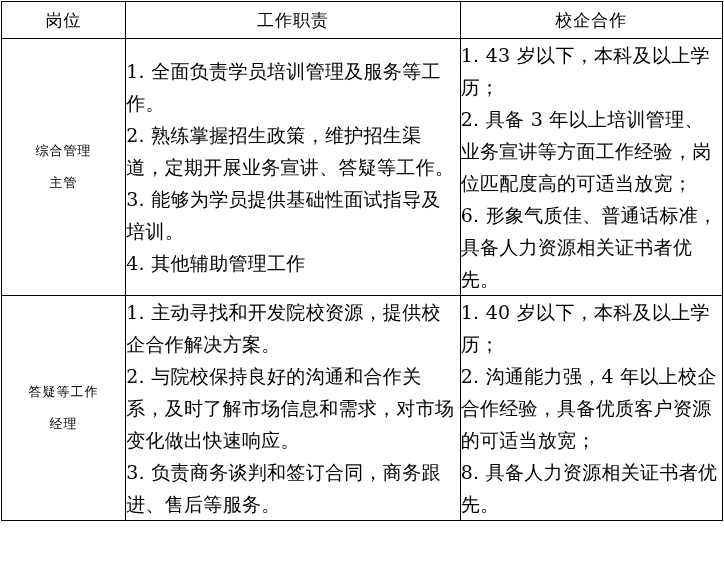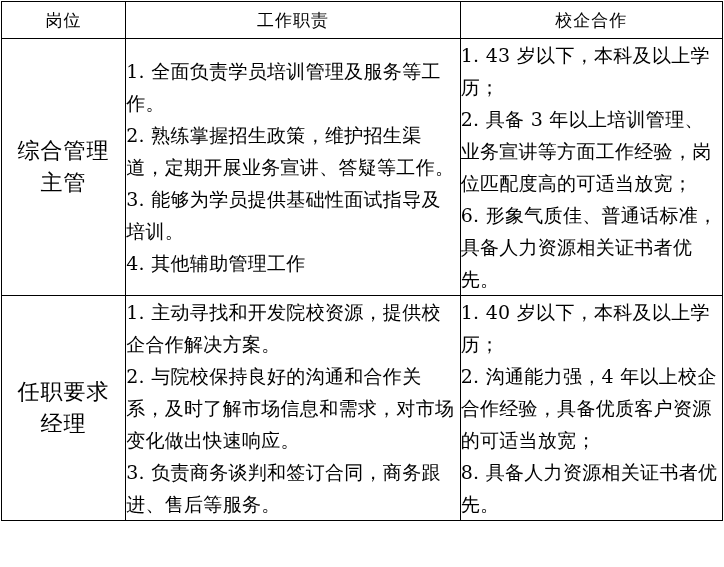--- a/index.html
+++ b/index.html
@@ -31,21 +31,21 @@
 
   .head-cell {
     text-align: center;
     font-weight: normal;
     font-size: 17px;
     height: 36px;
     letter-spacing: 1px;
   }
   .post-cell {
     text-align: center;
-    font-size: 22px;
+    font-size: 13px;
     line-height: 32px;
     letter-spacing: 1px;
   }
   .body-cell {
     vertical-align: top;
     font-size: 19px;
     line-height: 32px;
     padding: 6px 8px 8px 10px;
     letter-spacing: 0.3px;
   }
@@ -84,21 +84,21 @@
         <p>4. 其他辅助管理工作</p>
       </td>
       <td class="body-cell">
         <p>1. 43 岁以下，本科及以上学历；</p>
         <p>2. 具备 3 年以上培训管理、业务宣讲等方面工作经验，岗位匹配度高的可适当放宽；</p>
         <p>6. 形象气质佳、普通话标准，具备人力资源相关证书者优先。</p>
       </td>
     </tr>
     <tr>
       <td class="post-cell">
-        <span class="line">任职要求</span>
+        <span class="line">答疑等工作</span>
         <span class="line">经理</span>
       </td>
       <td class="body-cell">
         <p>1. 主动寻找和开发院校资源，提供校企合作解决方案。</p>
         <p>2. 与院校保持良好的沟通和合作关系，及时了解市场信息和需求，对市场变化做出快速响应。</p>
         <p>3. 负责商务谈判和签订合同，商务跟进、售后等服务。</p>
       </td>
       <td class="body-cell">
         <p>1. 40 岁以下，本科及以上学历；</p>
         <p>2. 沟通能力强，4 年以上校企合作经验，具备优质客户资源的可适当放宽；</p>

